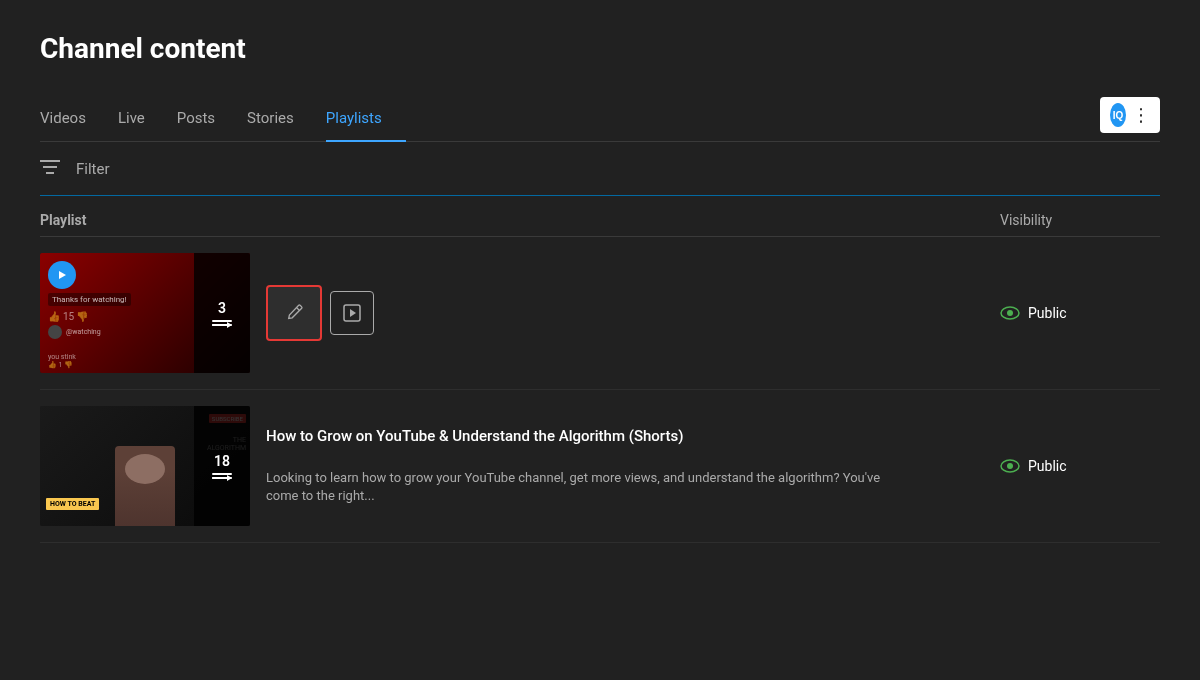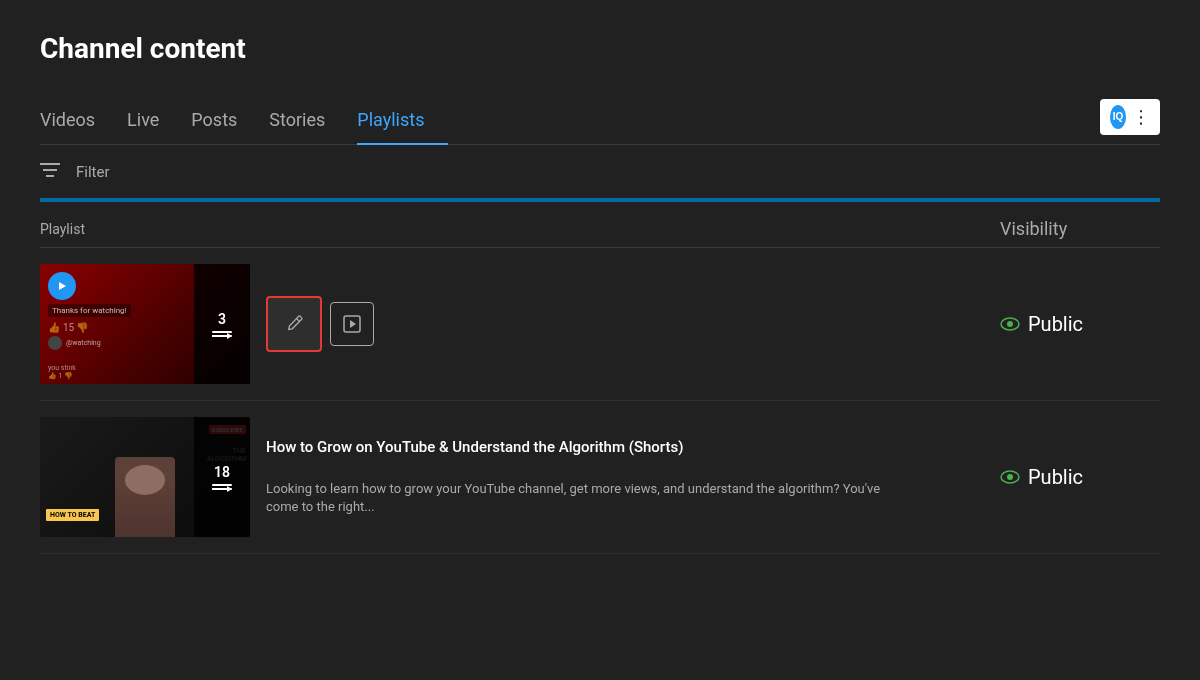--- a/index.html
+++ b/index.html
@@ -26,21 +26,21 @@
     
     .tabs-bar {
       display: flex;
       align-items: center;
       border-bottom: 1px solid #3a3a3a;
       margin-bottom: 0;
     }
 
     .tab-item {
       padding: 12px 24px 14px 0;
-      font-size: 18px;
+      font-size: 15px;
       color: #aaaaaa;
       cursor: pointer;
       position: relative;
       margin-right: 8px;
       white-space: nowrap;
     }
 
     .tab-item:first-child {
       padding-left: 0;
     }
@@ -101,21 +101,21 @@
       align-items: center;
       justify-content: center;
     }
 
     
     .filter-row {
       display: flex;
       align-items: center;
       gap: 16px;
       padding: 16px 0;
-      border-bottom: 4px solid #0369a1;
+      border-bottom: 1px solid #0369a1;
     }
 
     .filter-icon {
       color: #aaaaaa;
       font-size: 18px;
       cursor: pointer;
     }
 
     .filter-label {
       color: #aaaaaa;
@@ -127,27 +127,27 @@
       display: flex;
       align-items: center;
       padding: 16px 0 8px 0;
       border-bottom: 1px solid #3a3a3a;
     }
 
     .col-playlist {
       flex: 1;
       font-size: 14px;
       color: #aaaaaa;
-      font-weight: 400;
+      font-weight: 700;
     }
 
     .col-visibility {
       width: 160px;
       text-align: left;
-      font-size: 18px;
+      font-size: 14px;
       color: #aaaaaa;
       font-weight: 400;
     }
 
     
     .playlist-row {
       display: flex;
       align-items: center;
       padding: 16px 0;
       border-bottom: 1px solid #2e2e2e;
@@ -334,21 +334,21 @@
       align-items: center;
       gap: 8px;
     }
 
     .eye-icon {
       color: #4caf50;
       font-size: 18px;
     }
 
     .visibility-label {
-      font-size: 20px;
+      font-size: 14px;
       color: #ffffff;
     }
 
     .thumb2-yellow-text {
       position: absolute;
       bottom: 16px;
       left: 6px;
       background: #f9c74f;
       padding: 2px 4px;
       font-size: 7px;

